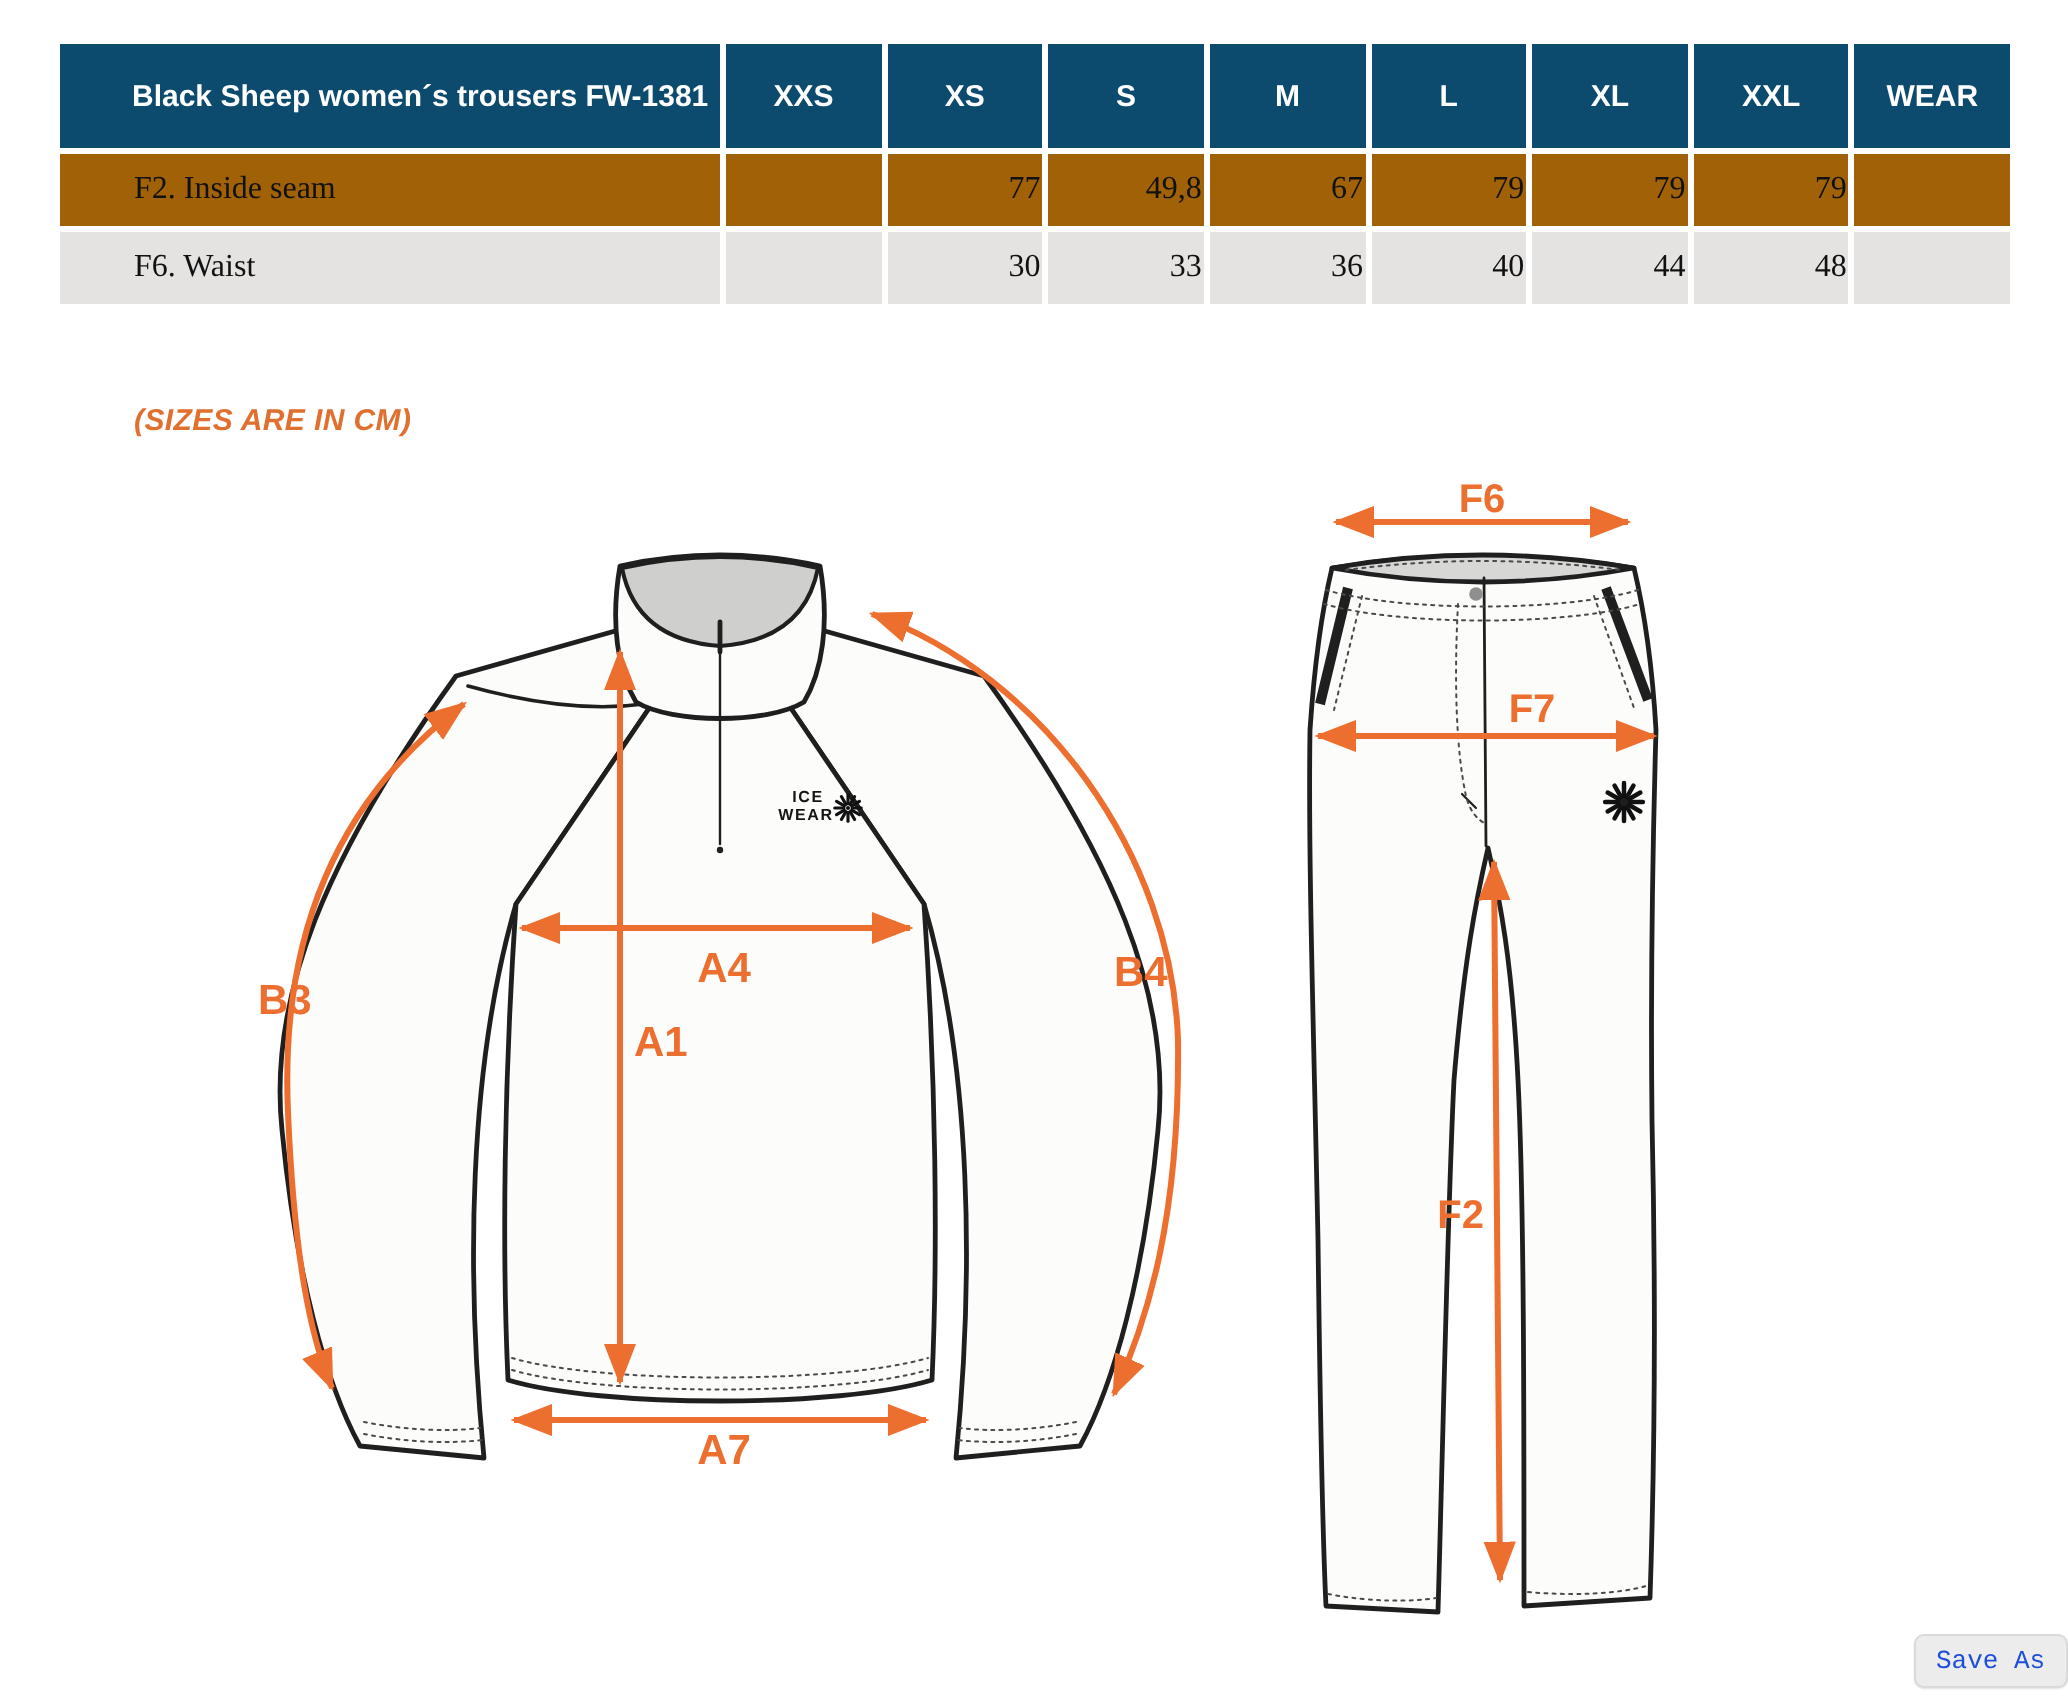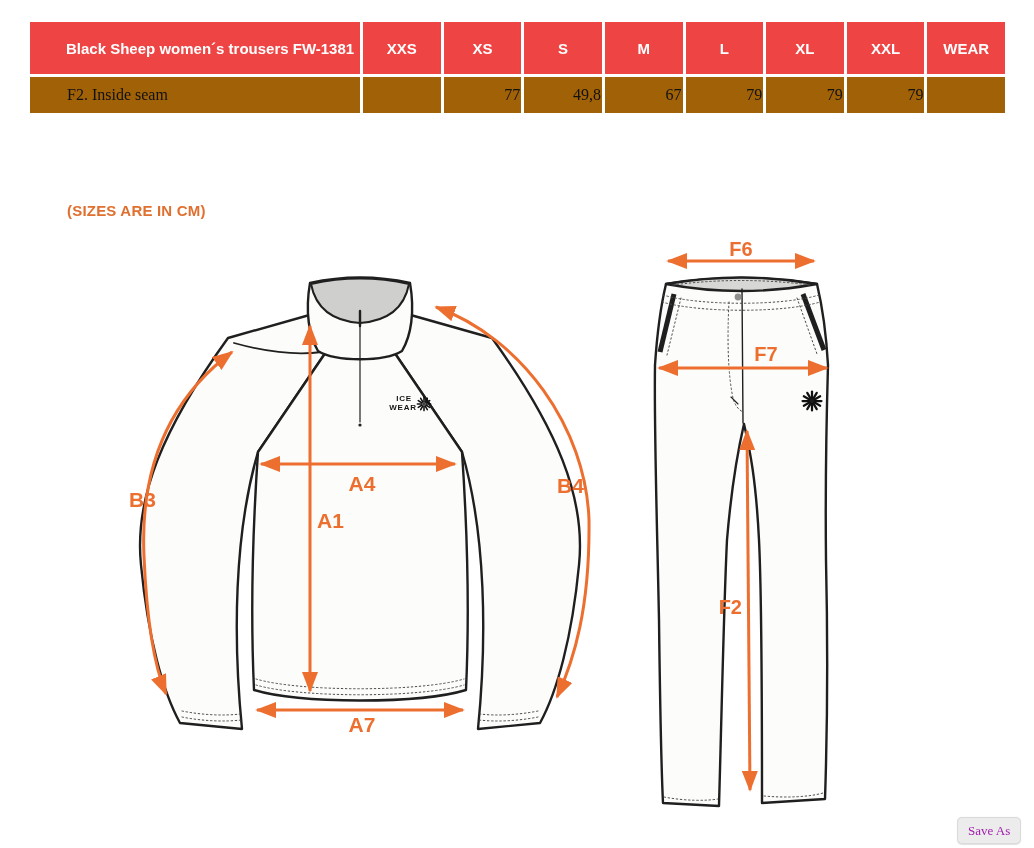--- a/index.html
+++ b/index.html
@@ -7,44 +7,44 @@
     width:1034px;height:848px;background:#ffffff;position:relative;
     font-family:"Liberation Sans",sans-serif;overflow:hidden;
   }
   
   .size-table{
     position:absolute;left:27px;top:19px;width:981px;
     border-collapse:separate;border-spacing:3px;table-layout:fixed;
   }
   .size-table col.c-label{width:330px;}
   .size-table th{
-    background:#ef4444;color:#ffffff;font-weight:bold;font-size:15px;
+    background:#0c4a6e;color:#ffffff;font-weight:bold;font-size:15px;
     height:50px;text-align:center;vertical-align:middle;
     font-family:"Liberation Sans",sans-serif;
   }
   .size-table th.title-cell{text-align:left;padding-left:36px;}
   .size-table td{
     font-family:"Liberation Serif",serif;font-size:16px;color:#111;
     height:34px;text-align:right;vertical-align:middle;
   }
   .size-table td.label-cell{text-align:left;padding-left:37px;}
   .size-table tr.row-dark td{background:#a16207;}
   .size-table tr.row-light td{background:#E4E3E2;}
   
   .sizes-note{
     position:absolute;left:67px;top:202px;color:#E0702F;
-    font-weight:bold;font-size:15px;letter-spacing:0.2px;
+    font-weight:bold;font-size:15px;letter-spacing:0.2px;font-style:italic;
   }
   
   .diagram-svg{position:absolute;left:0;top:0;width:1034px;height:848px;}
   
   .save-as{
     position:absolute;left:957px;top:817px;height:25px;padding:0 10px;
     background:#ECECEC;border:1px solid #DADADA;border-radius:5px;
-    font-size:13px;color:#a21caf;font-family:Liberation Serif, serif;
+    font-size:13px;color:#1d4ed8;font-family:Liberation Mono, monospace;
     display:flex;align-items:center;box-shadow:0 0.5px 1px rgba(0,0,0,0.12);
     cursor:pointer;
   }
 </style>
 </head>
 <body>
 
 <table class="size-table">
   <colgroup>
     <col class="c-label">
@@ -73,20 +73,31 @@
   <tbody>
     <tr class="row-dark">
       <td class="label-cell">F2. Inside seam</td>
       <td></td>
       <td>77</td>
       <td>49,8</td>
       <td>67</td>
       <td>79</td>
       <td>79</td>
       <td>79</td>
+      <td></td>
+    </tr>
+    <tr class="row-light">
+      <td class="label-cell">F6. Waist</td>
+      <td></td>
+      <td>30</td>
+      <td>33</td>
+      <td>36</td>
+      <td>40</td>
+      <td>44</td>
+      <td>48</td>
       <td></td>
     </tr>
   </tbody>
 </table>
 
 <div class="sizes-note">(SIZES ARE IN CM)</div>
 
 <svg class="diagram-svg" viewBox="0 0 1034 848">
   <defs>
     <marker id="ah" viewBox="0 0 7 5.4" refX="6.4" refY="2.7" markerWidth="7" markerHeight="5.4" orient="auto-start-reverse" markerUnits="strokeWidth">

